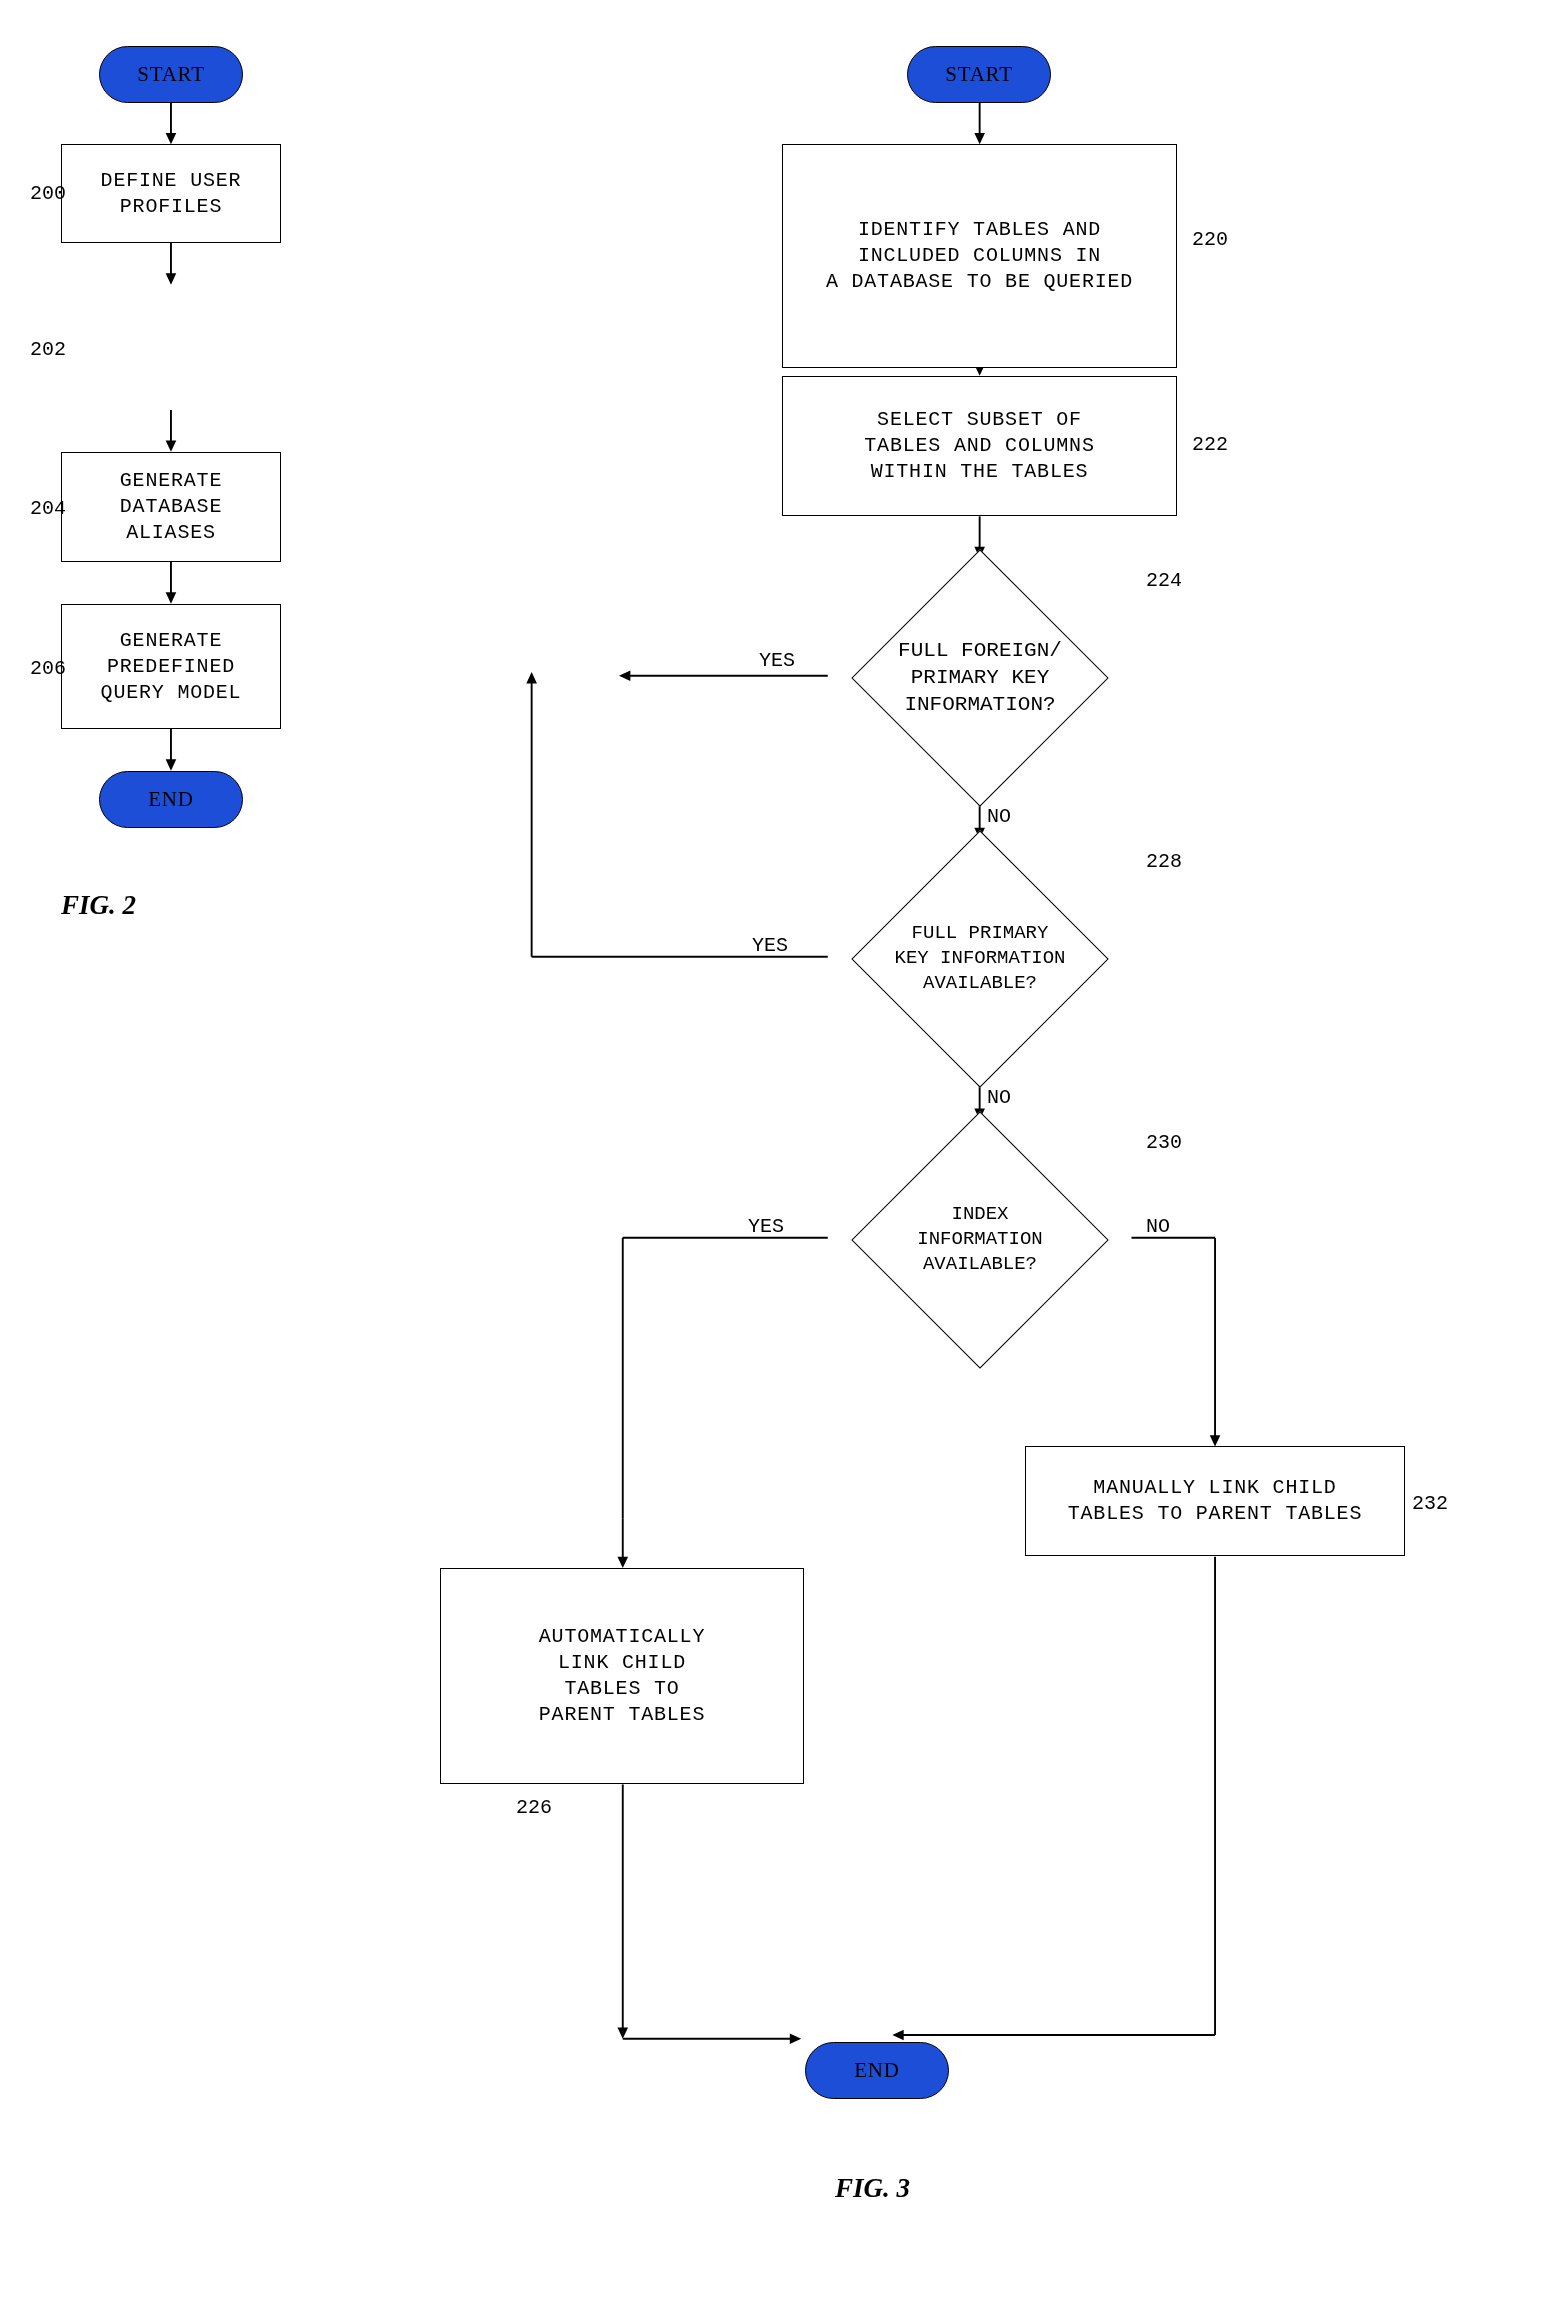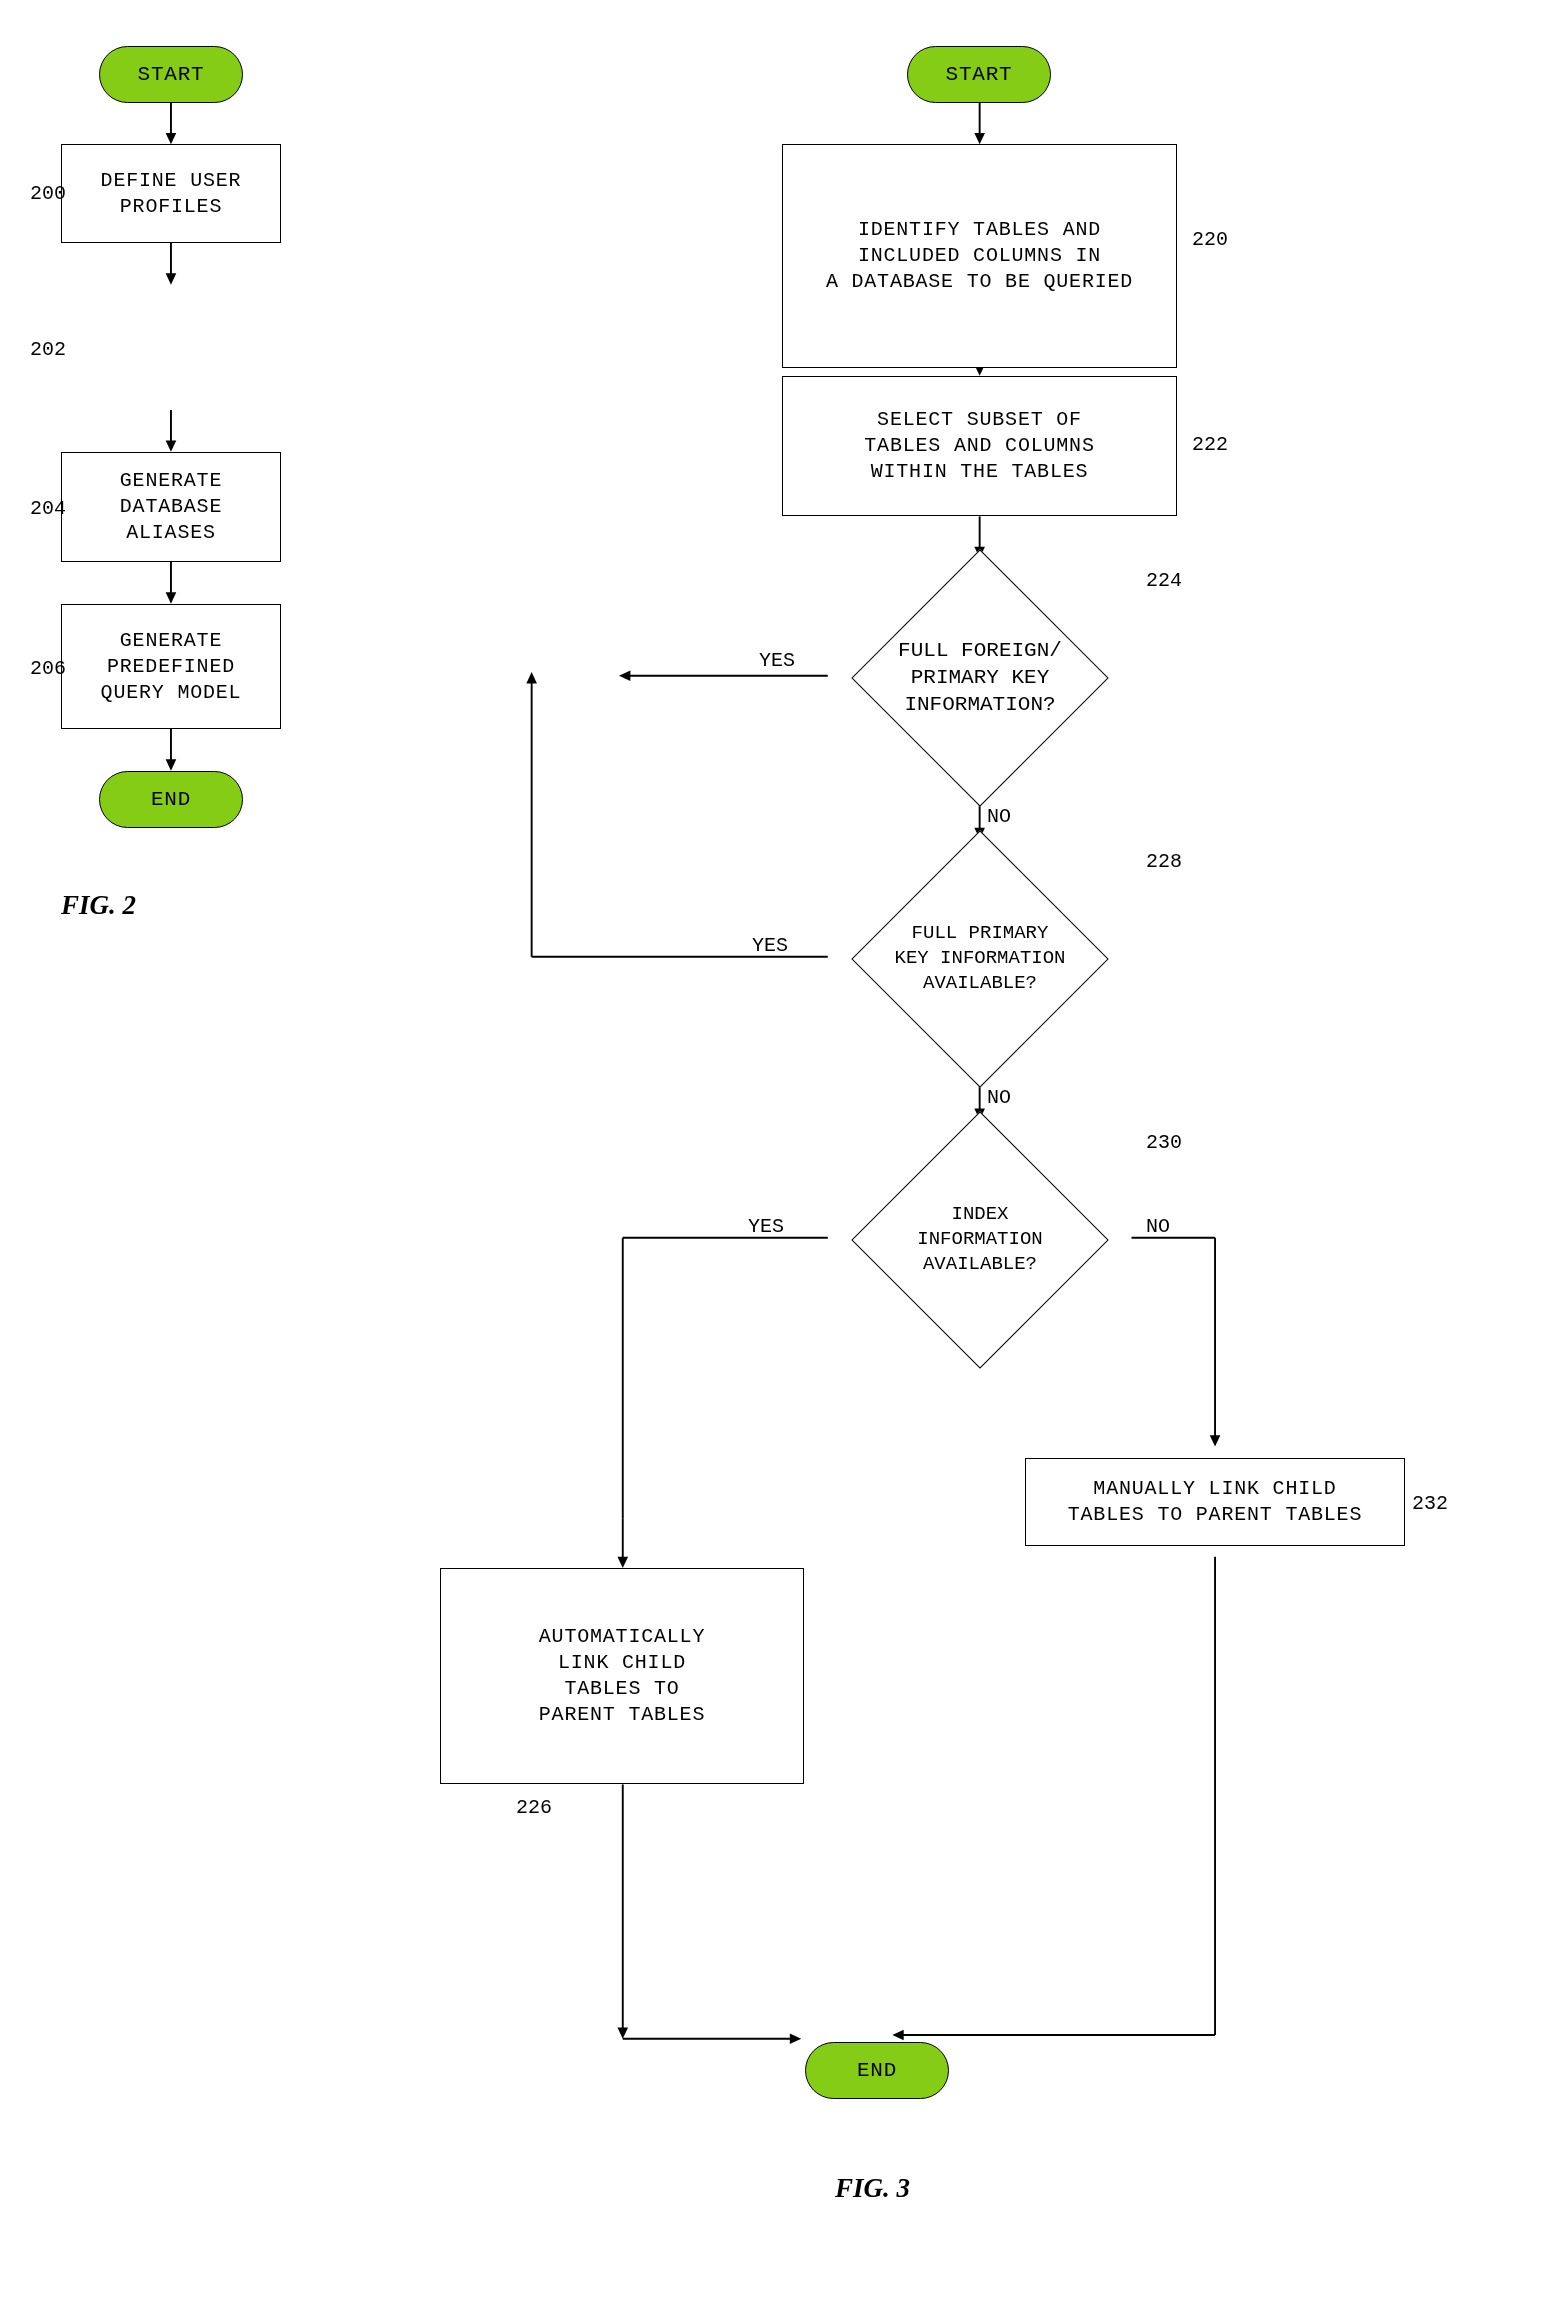--- a/index.html
+++ b/index.html
@@ -29,21 +29,22 @@
       font-family: 'Courier New', Courier, monospace;
       font-size: 20px;
       font-weight: normal;
       letter-spacing: 0.8px;
       line-height: 1.3;
     }
 
     .rounded-rect {
       border: 1.9px solid #000;
       border-radius: 30px;
-      background: #84cc16;
+      background: #1d4ed8;
+      font-family: Liberation Serif, serif;
     }
 
     .rectangle {
       border: 1.9px solid #000;
       background: #fff;
     }
 
     .diamond-wrapper {
       position: absolute;
       display: flex;
@@ -251,21 +252,21 @@
   <div class="label" style="left:1146px; top:1215px;">NO</div>
 
   <div class="shape rectangle" style="left:440px; top:1568px; width:364px; height:216px;">
     <span style="white-space:pre-line;">AUTOMATICALLY
 LINK CHILD
 TABLES TO
 PARENT TABLES</span>
   </div>
   <div class="ref-num" style="left:516px; top:1796px;">226</div>
 
-  <div class="shape rectangle" style="left:1025px; top:1446px; width:380px; height:88px;margin-top:12px;">
+  <div class="shape rectangle" style="left:1025px; top:1446px; width:380px; height:110px;">
     <span style="white-space:pre-line;">MANUALLY LINK CHILD
 TABLES TO PARENT TABLES</span>
   </div>
   <div class="ref-num" style="left:1412px; top:1492px;">232</div>
 
   <div class="shape rounded-rect" style="left:805px; top:2042px; width:144px; height:57px; font-size:21px;">
     <span>END</span>
   </div>
 
   <div class="fig-label" style="left:835px; top:2141px;">FIG. 3</div>

